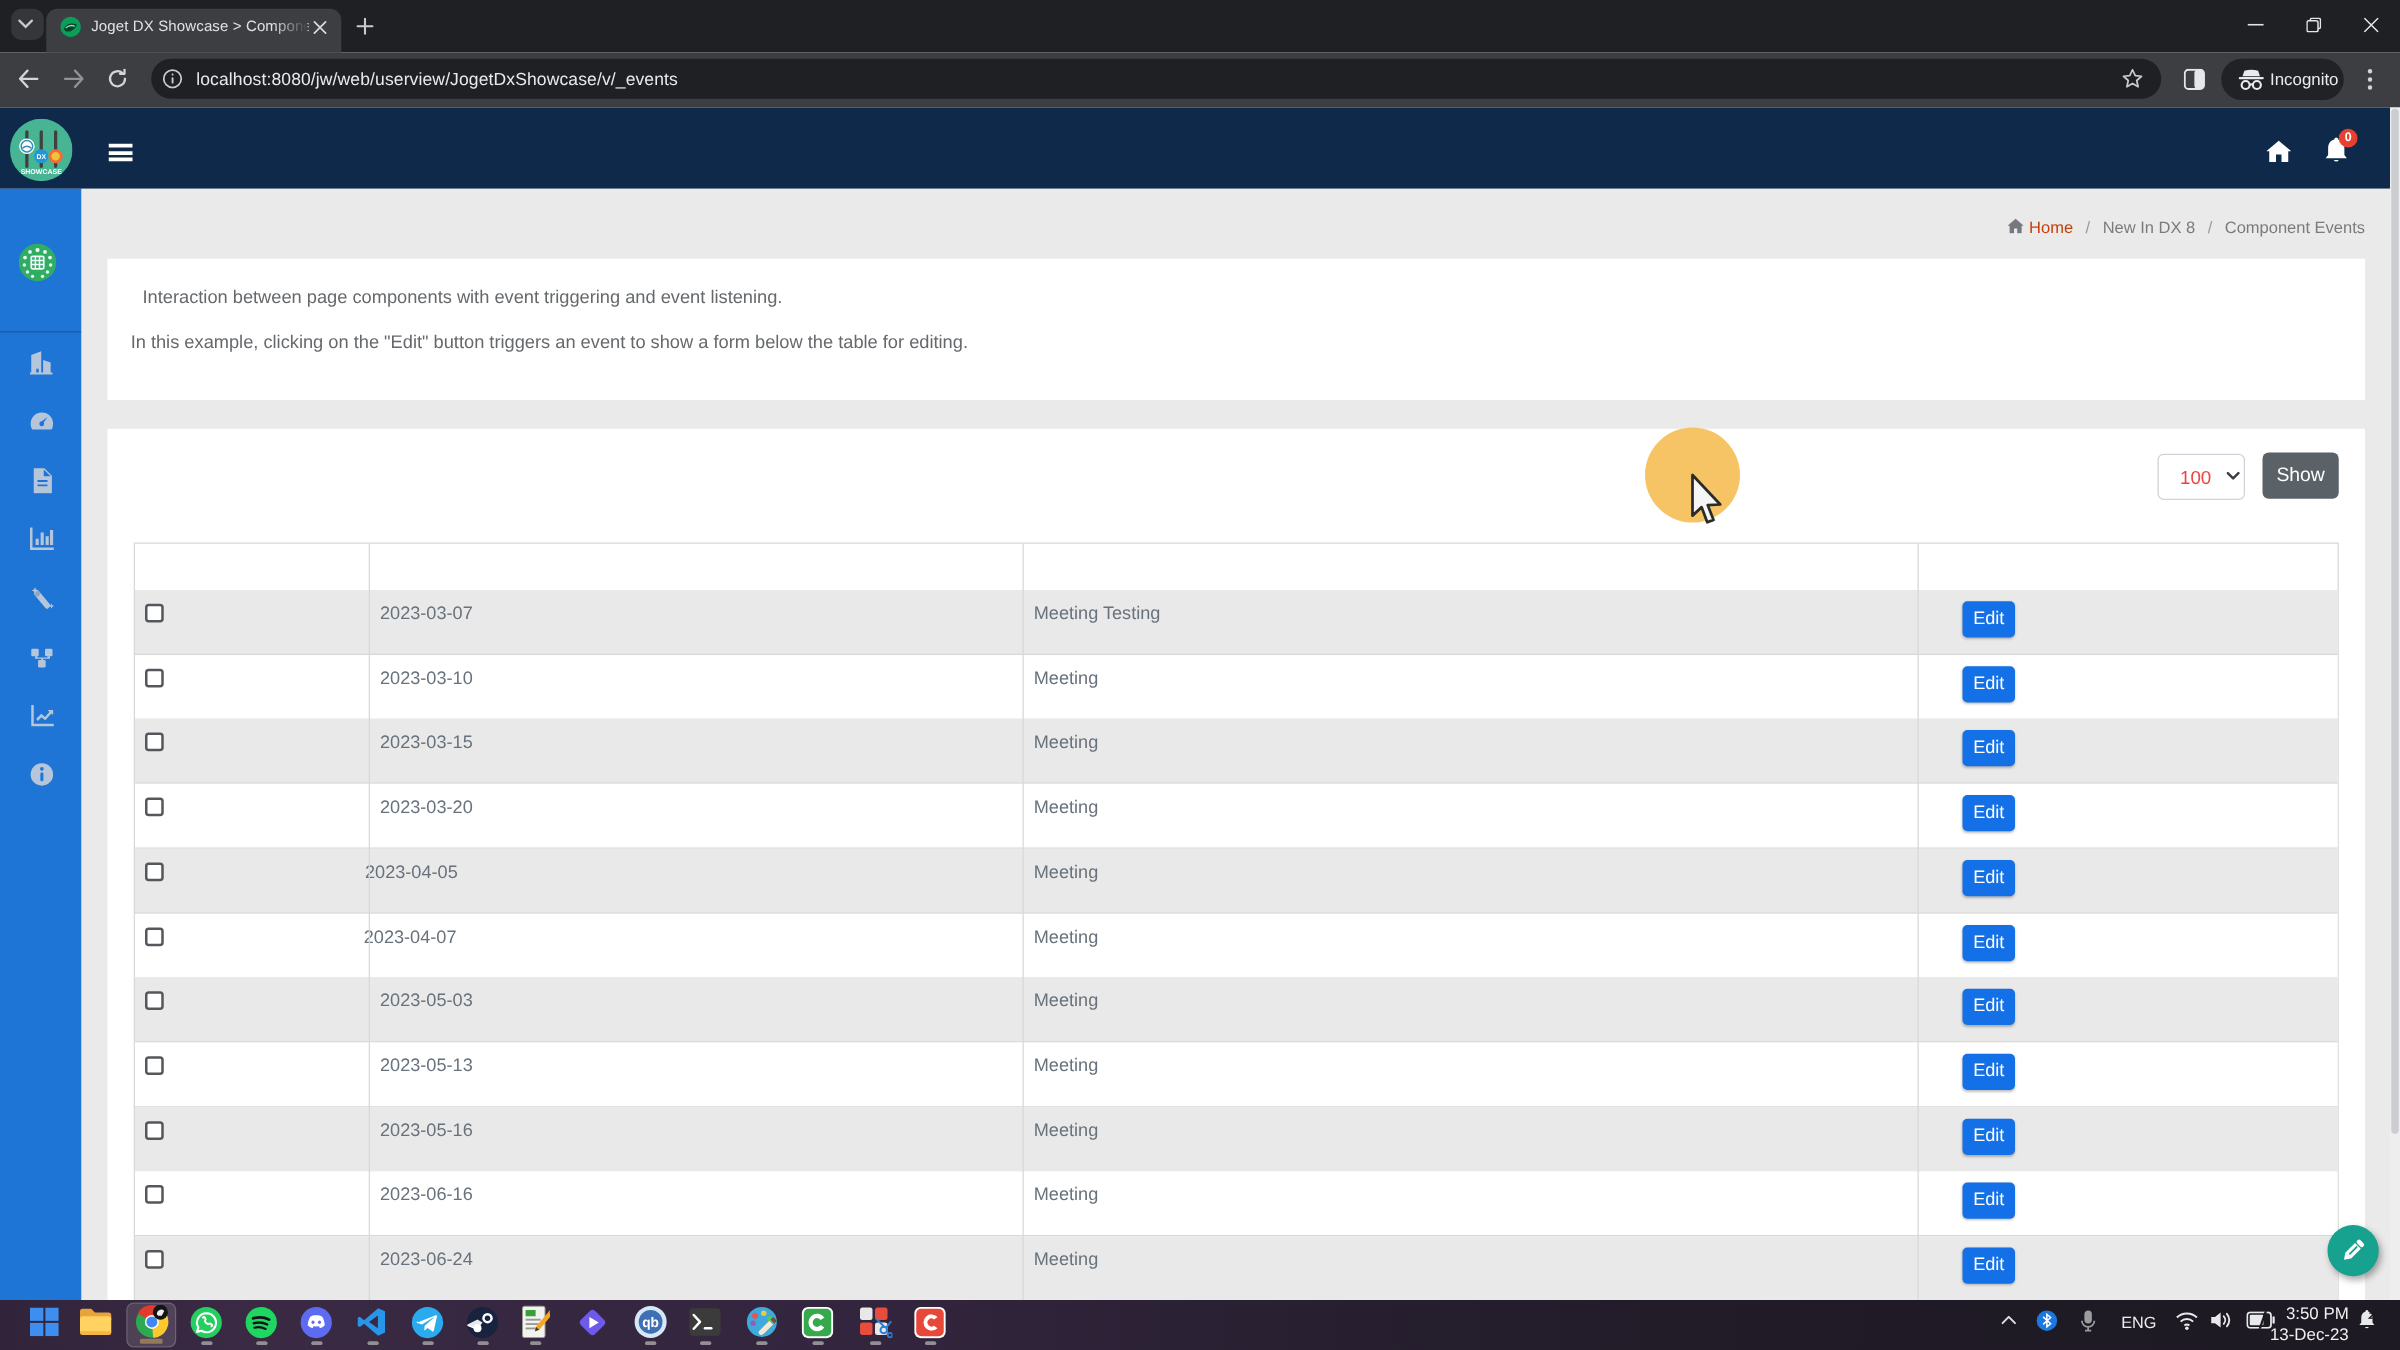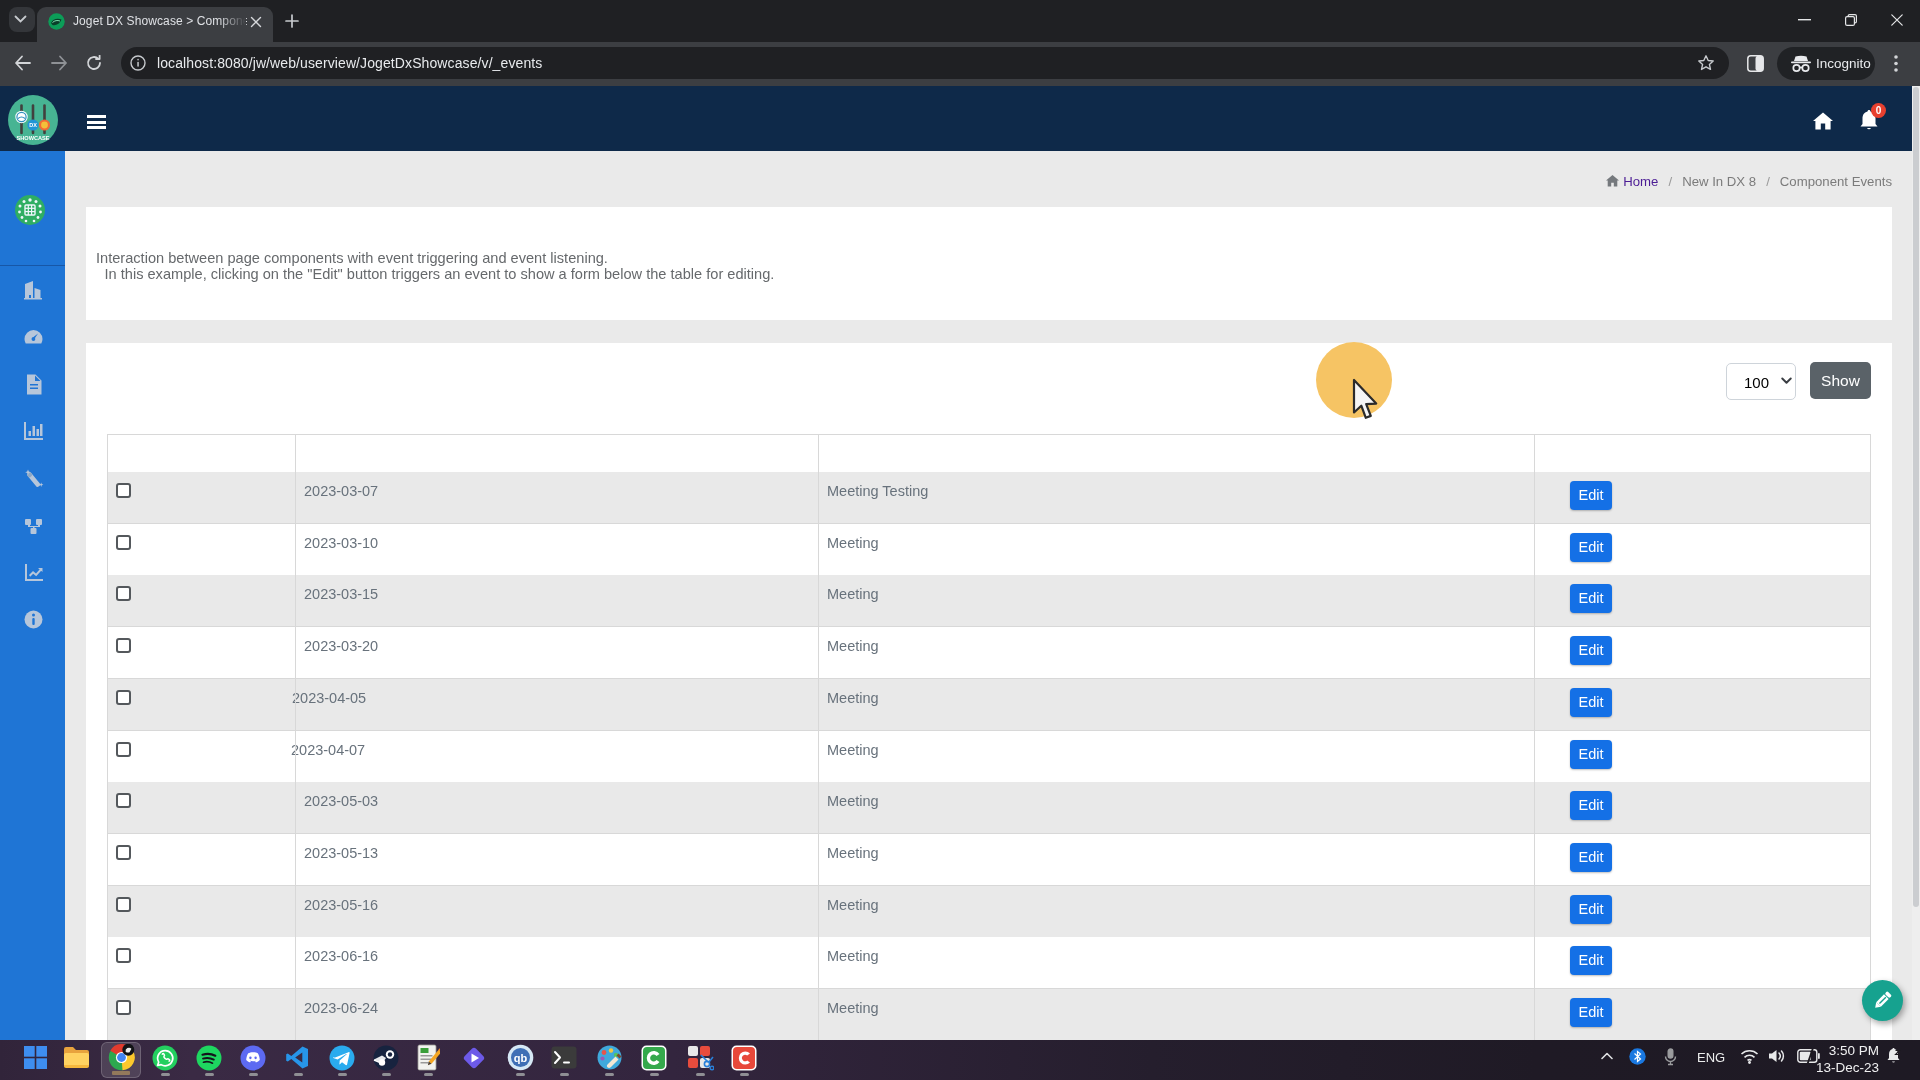--- a/index.html
+++ b/index.html
@@ -22,21 +22,21 @@
   #sidebar { left:0; top:151px; width:65px; height:889px; background:#1f75d5; }
   #sbdivider { left:0; top:265px; width:65px; height:1px; background:rgba(0,0,30,0.25); }
   
   #content { left:65px; top:151px; width:1847px; height:889px; background:#eaeaea; }
   #breadcrumb { left:1400px; top:174px; width:492px; height:16px; text-align:right; font-size:13.2px; color:#7b7b7b; }
   .bsep { margin:0 10px; color:#9a9a9a; }
   #card1 { left:86px; top:207px; width:1806px; height:113px; background:#fff; }
   .ptext { font-size:14.6px; color:#66696c; }
   #card2 { left:86px; top:343px; width:1806px; height:697px; background:#fff; }
   #pgselect { left:1726px; top:363px; width:70px; height:37px; background:#fff; border:1px solid #ced4da; border-radius:5px; }
-  #pgselect span { position:absolute; left:17px; top:10px; font-size:15px; color:#000000; }
+  #pgselect span { position:absolute; left:17px; top:10px; font-size:15px; color:#ef4444; }
   #showbtn { left:1810px; top:362px; width:61px; height:37px; background:#5a6268; border-radius:5px; color:#fff; font-size:15.5px; text-align:center; line-height:37px; }
   
   #tbl { left:107px; top:434px; width:1764px; height:606px; border:1px solid #d8d8d8; background:#fff; }
   .thead { position:absolute; left:0; top:0; width:1762px; height:36px; background:#fff; border-bottom:1px solid #d8d8d8; }
   .th { position:absolute; top:9.5px; font-size:14px; font-weight:bold; color:#33373c; letter-spacing:0.3px; }
   .row { position:absolute; left:0; width:1762px; height:52px; border-bottom:1px solid #d8d8d8; }
   .rg { background:#e9e9e9;padding-left:18px; }
   .rw { background:#fff; }
   .cell { position:absolute; top:11px; font-size:14.5px; color:#68727c; }
   .cb { position:absolute; left:8px; width:15px; height:15px; border:2px solid #54585c; border-radius:3px; background:#fff; }
@@ -208,23 +208,23 @@
 <svg class="abs" style="left:24px; top:563px;" width="20" height="19" viewBox="0 0 20 19" fill="#b6c6da">
     <path d="M1 1 h2 v15 h16 v2 H1 Z M5 12 l4-4 3 2.5 L17 5 l1.5 1.2 -6.3 7 -3-2.5 -3 3 Z M14 5 h4.5 V9 Z"></path>
   </svg>
 <svg class="abs" style="left:24px; top:610px;" width="19" height="19" viewBox="0 0 19 19">
     <circle cx="9.5" cy="9.5" r="9" fill="#b6c6da"></circle>
     <rect x="8.3" y="8" width="2.4" height="7" rx="1" fill="#1f75d5"></rect>
     <circle cx="9.5" cy="5" r="1.5" fill="#1f75d5"></circle>
   </svg>
 <div class="abs" id="breadcrumb"><svg style="vertical-align:-1px; margin-right:4px;" width="13" height="12" viewBox="0 0 13 12">
       <path d="M6.5 0 L13 5.5 L11.3 5.5 L11.3 11.5 L7.8 11.5 L7.8 7.8 L5.2 7.8 L5.2 11.5 L1.7 11.5 L1.7 5.5 L0 5.5 Z" fill="#75797d"></path>
-    </svg><span style="color:#4c1d95;">Home</span><span class="bsep">/</span><span>New In DX 8</span><span class="bsep">/</span><span>Component Events</span></div>
+    </svg><span style="color:#c2410c;">Home</span><span class="bsep">/</span><span>New In DX 8</span><span class="bsep">/</span><span>Component Events</span></div>
 <div class="abs" id="card1"></div>
-<div class="abs ptext" style="left:96px; top:230px;margin-top:20px;">Interaction between page components with event triggering and event listening.</div>
+<div class="abs ptext" style="left:114px; top:230px;">Interaction between page components with event triggering and event listening.</div>
 <div class="abs ptext" style="left:104.5px; top:266px;">In this example, clicking on the "Edit" button triggers an event to show a form below the table for editing.</div>
 <div class="abs" id="card2"></div>
 <div class="abs" id="pgselect">
     <span>100</span>
   </div>
 <svg class="abs" style="left:1781px; top:377px;" width="11" height="8" viewBox="0 0 13 9">
     <path d="M1.5 1.5 L6.5 6.5 L11.5 1.5" stroke="#3a3e43" stroke-width="2.3" fill="none" stroke-linecap="round" stroke-linejoin="round"></path>
   </svg>
 <div class="abs" id="showbtn">Show</div>
 

